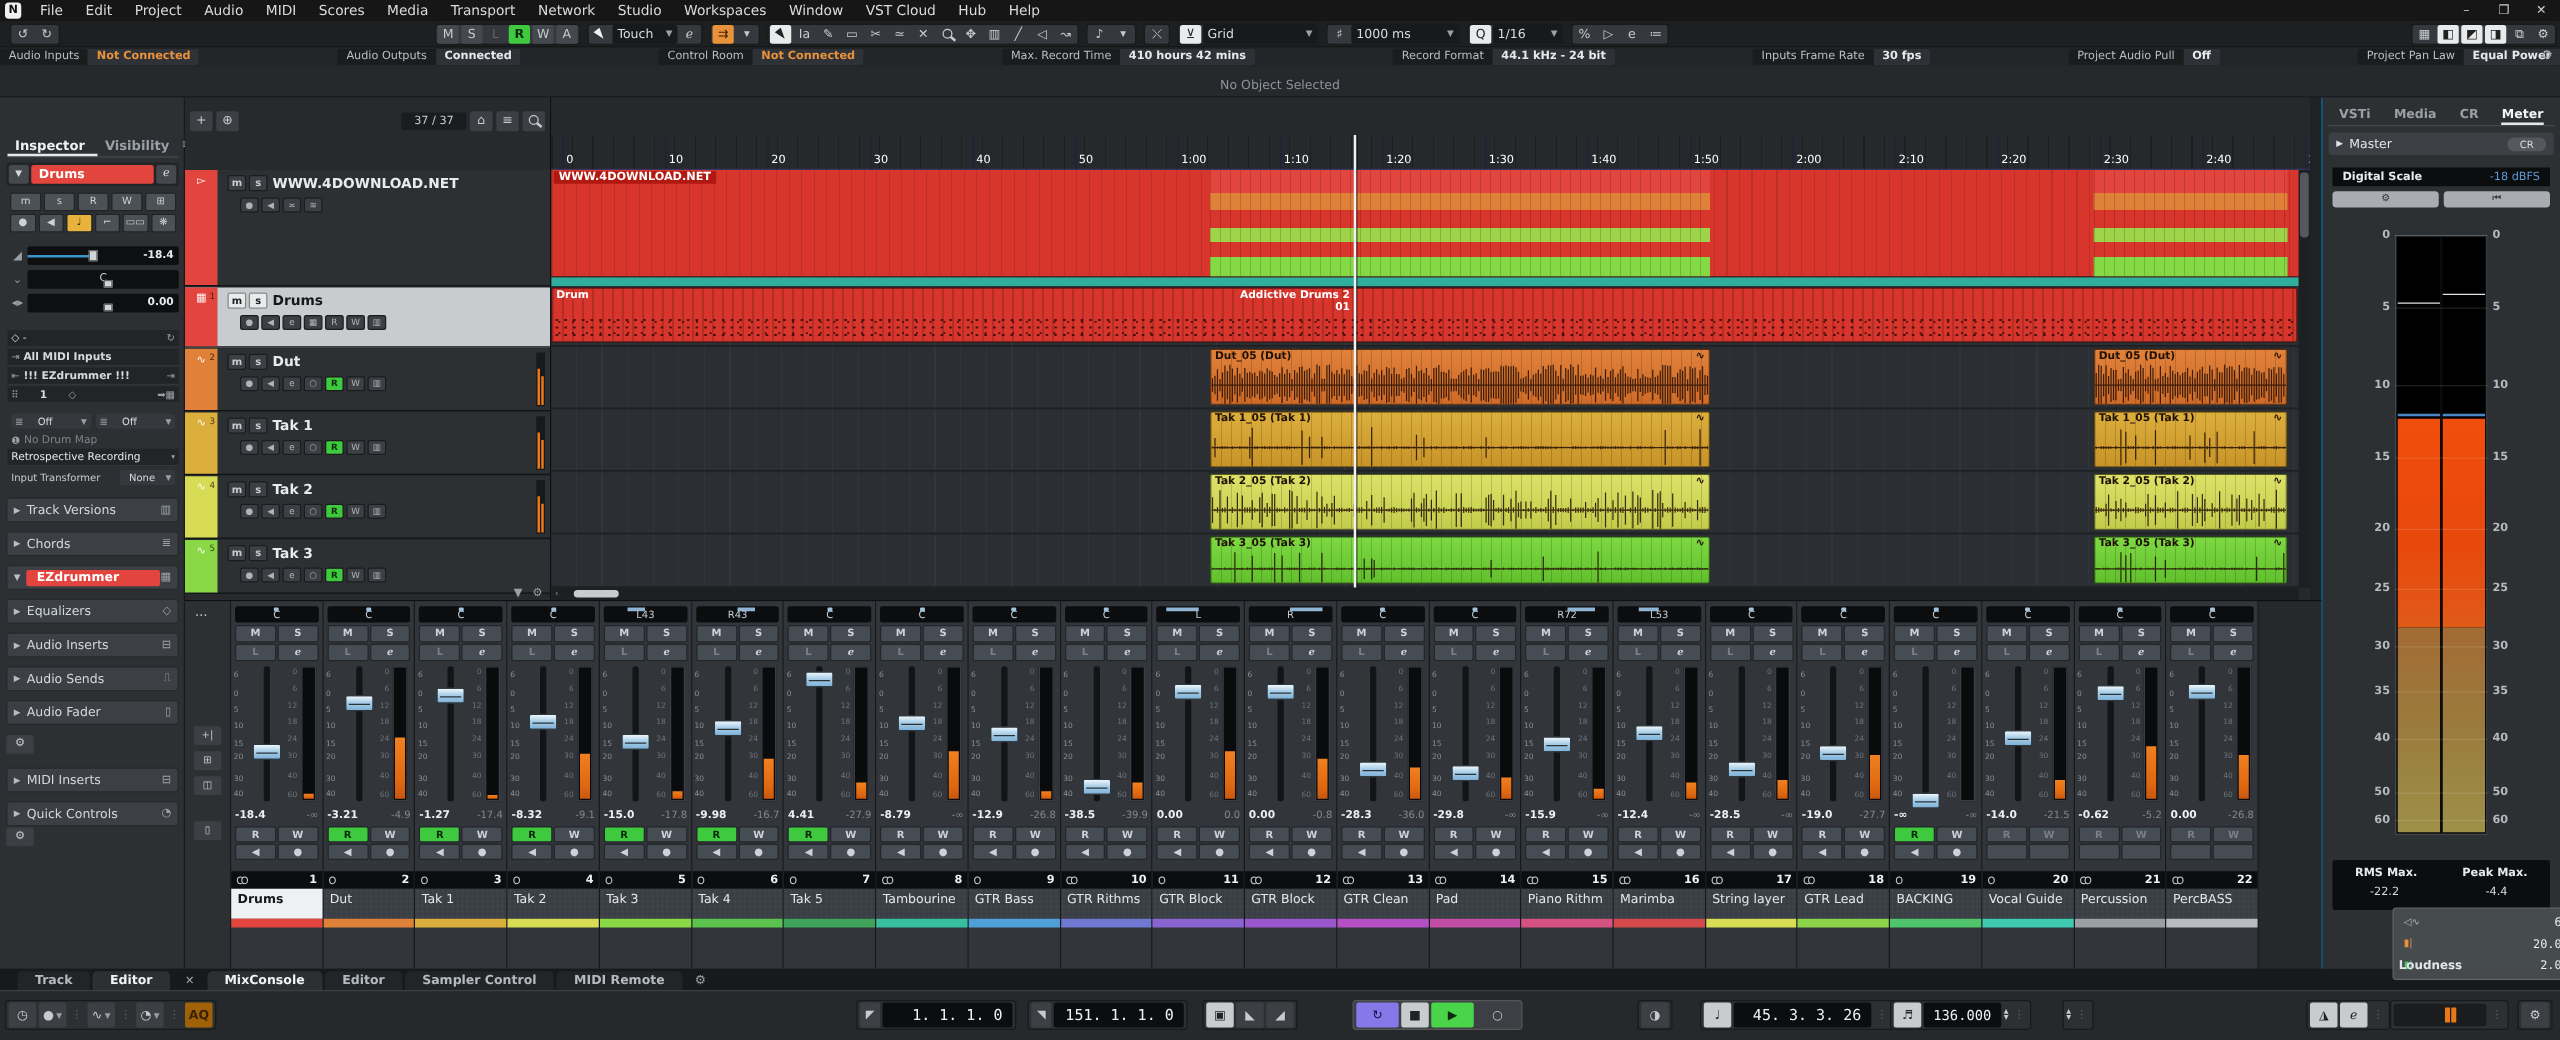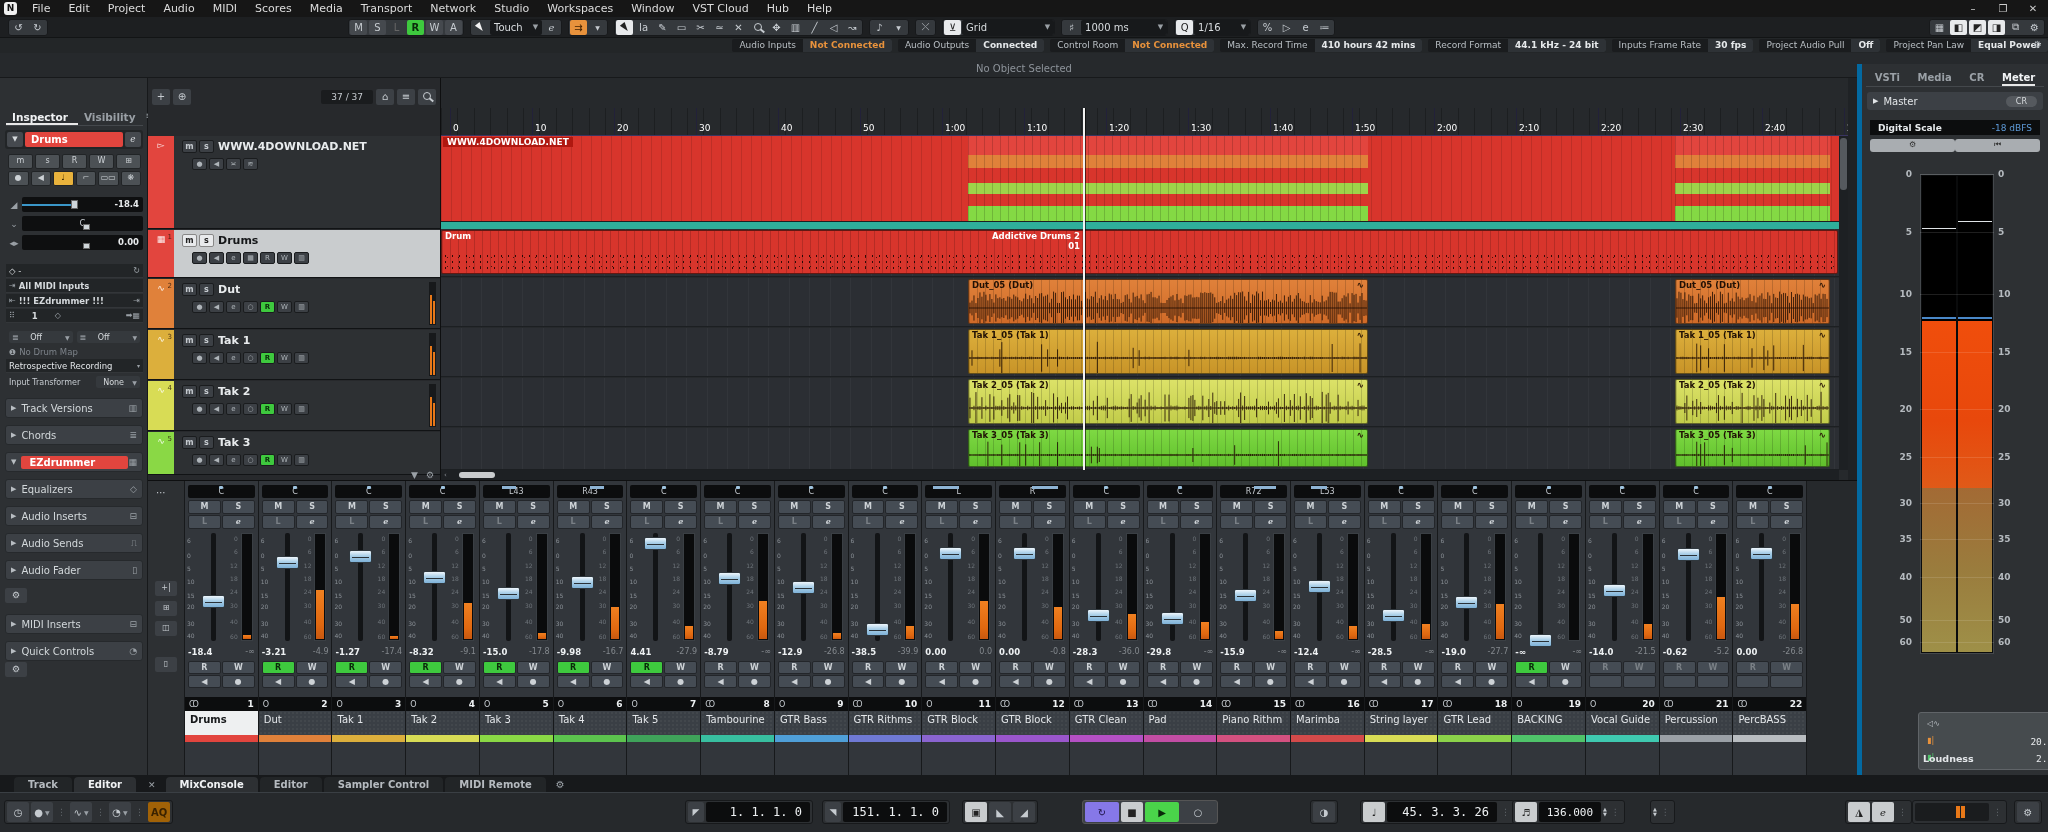--- a/index.html
+++ b/index.html
@@ -24,21 +24,21 @@
   .tb-btn.on-white { background:#e8eaec; color:#222; }
   .tb-btn.on-orange { background:#e8923c; color:#402000; }
   .tb-btn.dim { color:#666; }
   .tb-drop { display:flex; align-items:center; background:#17191b; border-radius:2px; height:15px; padding:0 4px; font-size:10px; color:#d8dcdf; }
   .tb-drop .car { margin-left:10px; font-size:7px; color:#9aa0a5; }
   .icon-mag { width:8px; height:8px; border:1.4px solid currentColor; border-radius:50%; position:relative; display:inline-block; }
   .icon-mag::after { content:''; position:absolute; width:5px; height:1.6px; background:currentColor; right:-4px; bottom:-2px; transform:rotate(40deg); }
   .icon-arrowsel { width:0; height:0; border-left:3.5px solid transparent; border-right:3.5px solid transparent; border-top:9px solid #f2f2f2; transform:rotate(-38deg); }
 
   
-  #statusbar { left:0; top:38px; width:2048px; height:15px; background:#232628; display:flex; align-items:center; justify-content:flex-end; gap:6px; }
+  #statusbar { left:0; top:38px; width:2048px; height:15px; background:#232628; display:flex; align-items:center; justify-content:space-between; gap:6px; }
   .st-seg { display:flex; height:13px; background:#1a1c1e; border-radius:2px; overflow:hidden; }
   .st-label { padding:0 7px; font-size:9px; line-height:13px; color:#b9bfc4; }
   .st-val { padding:0 7px; font-size:9px; line-height:13px; font-weight:bold; color:#e6e9eb; background:#2e3236; }
   .st-val.alert { color:#e8923c; }
   #status-gear { position:absolute; right:6px; color:#aab0b5; font-size:10px; }
 
   
   #infoline { left:0; top:53px; width:2048px; height:25px; background:#26292c; border-bottom:1px solid #17191b; }
   #info-text { position:absolute; left:0; right:0; bottom:3px; text-align:center; font-size:10px; color:#8d939a; }
 
@@ -113,21 +113,21 @@
   .clip .squig { position:absolute; right:3px; top:0px; font-size:9px; font-weight:bold; color:#2a1505; z-index:3; }
   .clip svg { position:absolute; left:0; top:10px; right:0; bottom:0; z-index:1; }
   .stripes { position:absolute; inset:0; background:repeating-linear-gradient(90deg, rgba(0,0,0,0.16) 0 1px, transparent 1px 8px); z-index:2; }
   #playhead { position:absolute; top:30px; bottom:10px; width:2px; background:#f2f2f2; box-shadow:1px 0 0 rgba(0,0,0,0.6); z-index:9; }
   #arr-hscroll { position:absolute; left:0; bottom:0; height:10px; right:9px; background:#1d2023; display:flex; align-items:center; }
   #arr-thumb { width:36px; height:6px; background:#c9ccce; border-radius:3px; margin-left:12px; }
   #arr-vscroll { position:absolute; right:0; top:58px; bottom:10px; width:9px; background:#1d2023; }
   #arr-vthumb { position:absolute; left:1px; right:1px; top:2px; height:52px; background:#55595e; border-radius:3px; }
 
   
-  #rightzone { left:1857px; top:64px; width:191px; height:730px; background:#2d3033; border-left:5px solid #0369a1; }
+  #rightzone { left:1857px; top:78px; width:191px; height:730px; background:#2d3033; border-left:1px solid #0369a1; }
   #rz-tabs { position:absolute; left:4px; top:6px; right:4px; height:17px; display:flex; justify-content:space-around; border-bottom:1px solid #44484c; }
   .rz-tab { font-size:10px; font-weight:bold; color:#9aa0a6; padding-top:2px; }
   .rz-tab.active { color:#f2f4f6; border-bottom:2px solid #e8e8e8; }
   #rz-master { position:absolute; left:5px; top:28px; right:5px; height:18px; background:#3c4045; border-radius:3px; display:flex; align-items:center; padding:0 6px; font-size:10px; color:#e2e5e8; }
   #rz-master .tri { font-size:7px; margin-right:5px; }
   #rz-cr { margin-left:auto; background:#55595e; border-radius:7px; font-size:8px; padding:1px 10px; color:#d6dadd; }
   #rz-scalebar { position:absolute; left:8px; top:56px; right:8px; height:15px; background:#0c0d0e; display:flex; align-items:center; padding:0 8px; }
   #rz-scalebar .lab { font-size:9px; font-weight:bold; color:#e8ebed; }
   #rz-scalebar .val { margin-left:auto; font-size:9px; color:#5e9ad8; }
   .rz-btn { position:absolute; top:75px; height:13px; background:#a9adb1; border-radius:3px; color:#333; font-size:8px; text-align:center; line-height:12px; }
@@ -876,20 +876,26 @@
         <div class="mtick-l" style="top: 417.2px;">40</div>
         <div class="mtick-r" style="top: 417.2px;">40</div>
         <div class="mtline" style="top: 460.4px;"></div>
         <div class="mtick-l" style="top: 460.4px;">50</div>
         <div class="mtick-r" style="top: 460.4px;">50</div>
         <div class="mtline" style="top: 482px;"></div>
         <div class="mtick-l" style="top: 482px;">60</div>
         <div class="mtick-r" style="top: 482px;">60</div>
       </div>
   </div>
+  <div id="rms-box">
+    <span class="h" style="left:18px;">RMS Max.</span>
+    <span class="h" style="right:18px;">Peak Max.</span>
+    <span class="v" style="left:30px;">-22.2</span>
+    <span class="v" style="right:34px;">-4.4</span>
+  </div>
   <div id="rz-popup">
       <span class="pop-ic" style="color: rgb(181, 186, 191); top: 6px;">◁∿</span>
       <span class="pop-row" style="top: 6px;">63</span>
       <span class="pop-ic" style="color: rgb(232, 146, 60); top: 23px;">▮|</span>
       <span class="pop-row" style="top: 23px;">20.0K</span>
       <span class="pop-ic" style="color: rgb(79, 196, 106); top: 40px;">▮|</span>
       <span class="pop-row" style="top: 40px;">2.0K</span>
       <span style="position: absolute; left: 4px; top: 40px; font-size: 9.5px; font-weight: bold; color: rgb(228, 231, 234);">Loudness</span>
     </div>
   <div id="rz-bottomtabs">

